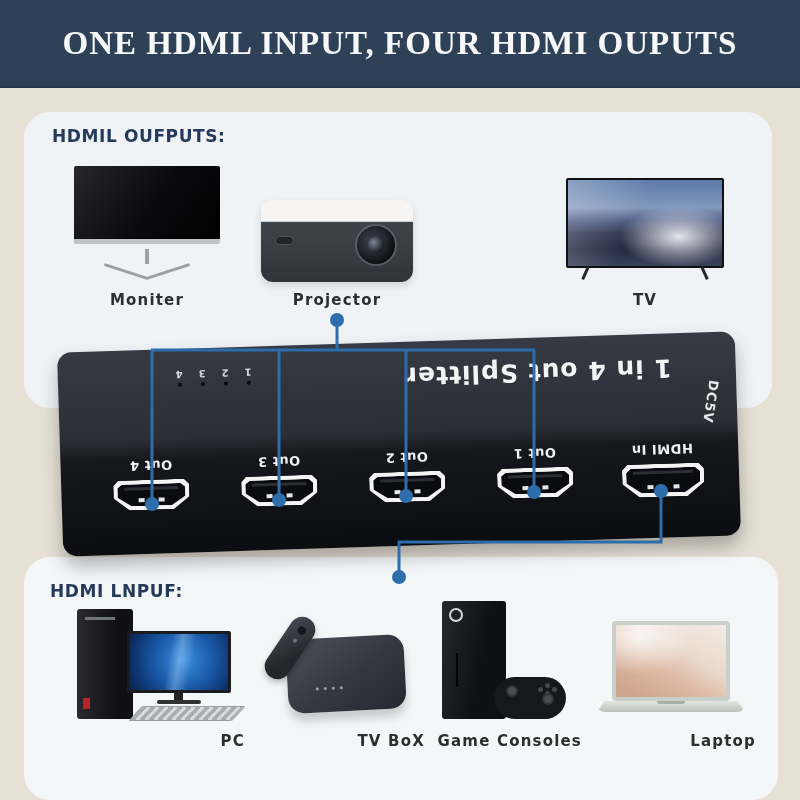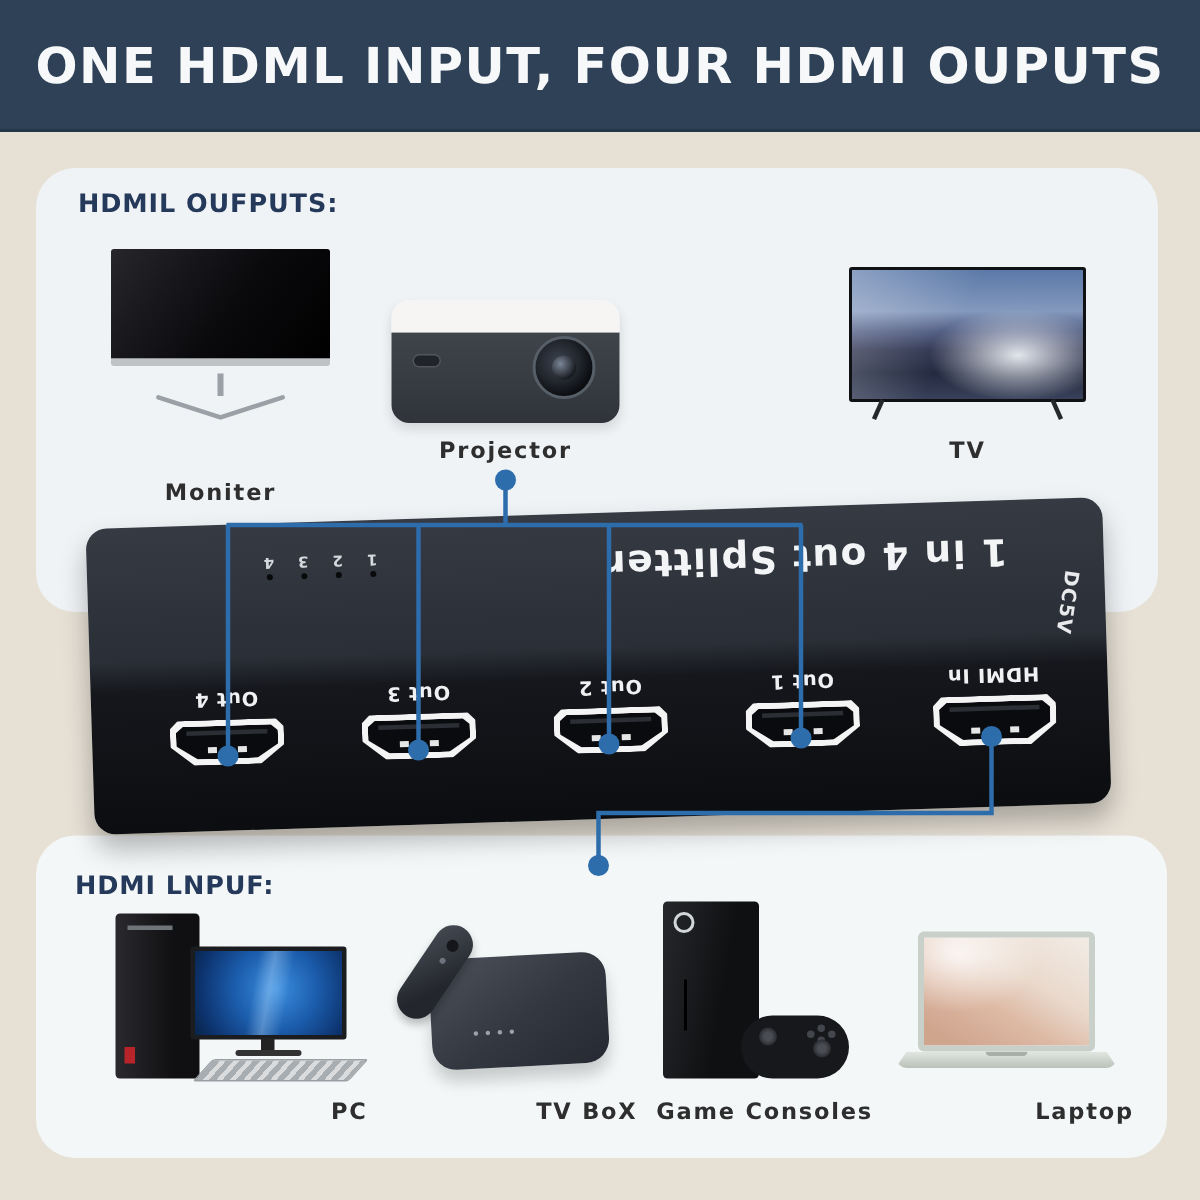--- a/index.html
+++ b/index.html
@@ -7,39 +7,39 @@
     --connector:#2e6dab; --header-color:#25395a; --label-color:#2e2e2e;
   }
   *{margin:0;padding:0;box-sizing:border-box;}
   html,body{width:800px;height:800px;}
   body{position:relative;width:800px;height:800px;background:var(--page-bg);
        font-family:"DejaVu Sans","Liberation Sans",sans-serif;overflow:hidden;}
 
   
   .banner{position:absolute;left:0;top:0;width:800px;height:88px;background:var(--banner-bg);
           display:flex;align-items:center;justify-content:center;border-bottom:2px solid #26374a;}
-  .banner h1{color:#f7f8f9;font-size:33px;font-weight:800;letter-spacing:1px;white-space:nowrap;}
+  .banner h1{color:#f7f8f9;font-size:33px;font-weight:800;letter-spacing:1px;white-space:nowrap;font-family:Liberation Serif, serif;}
 
   
   .card{position:absolute;border-radius:26px;}
   .card-outputs{left:24px;top:112px;width:748px;height:296px;background:var(--card-bg);}
-  .card-inputs{left:24px;top:557px;width:754px;height:215px;background:var(--card2-bg);}
+  .card-inputs{left:24px;top:557px;width:754px;height:243px;background:var(--card2-bg);}
   .card-header{position:absolute;color:var(--header-color);font-size:17px;font-weight:800;letter-spacing:.6px;}
   .card-outputs .card-header{left:28px;top:14px;}
   .card-inputs .card-header{left:26px;top:24px;}
 
   .dev{position:absolute;width:170px;display:flex;flex-direction:column;align-items:center;}
   .art{display:flex;align-items:flex-end;justify-content:center;}
   .card-outputs .art{height:126px;}
   .card-inputs .art{height:120px;}
   .dev-label{margin-top:9px;text-align:center;color:var(--label-color);
              font-size:15px;font-weight:700;letter-spacing:1.2px;}
   .card-outputs .dev{top:44px;}
   .card-inputs .dev{top:46px;align-items:flex-end;}
-  .dev-monitor{left:38px;gap:28px;} .dev-projector{left:228px;} .dev-tv{left:536px;}
+  .dev-monitor{left:38px;} .dev-projector{left:228px;} .dev-tv{left:536px;}
   .dev-pc{left:51px;} .dev-tvbox{left:231px;} .dev-consoles{left:388px;} .dev-laptop{left:562px;}
 
   
   .mon{position:relative;width:150px;height:116px;}
   .mon-screen{position:absolute;top:0;left:2px;width:146px;height:78px;border-radius:2px;
       background:linear-gradient(125deg,#26262b 0%,#0a0a0d 55%,#000 100%);
       border-bottom:5px solid #bfc3c6;}
   .mon-neck{position:absolute;top:83px;left:73px;width:4px;height:15px;background:#9aa0a5;}
   .mon-leg{position:absolute;width:46px;height:3px;background:#9aa0a5;border-radius:2px;}
   .mon-leg-l{top:104px;left:31px;transform:rotate(18deg);}

